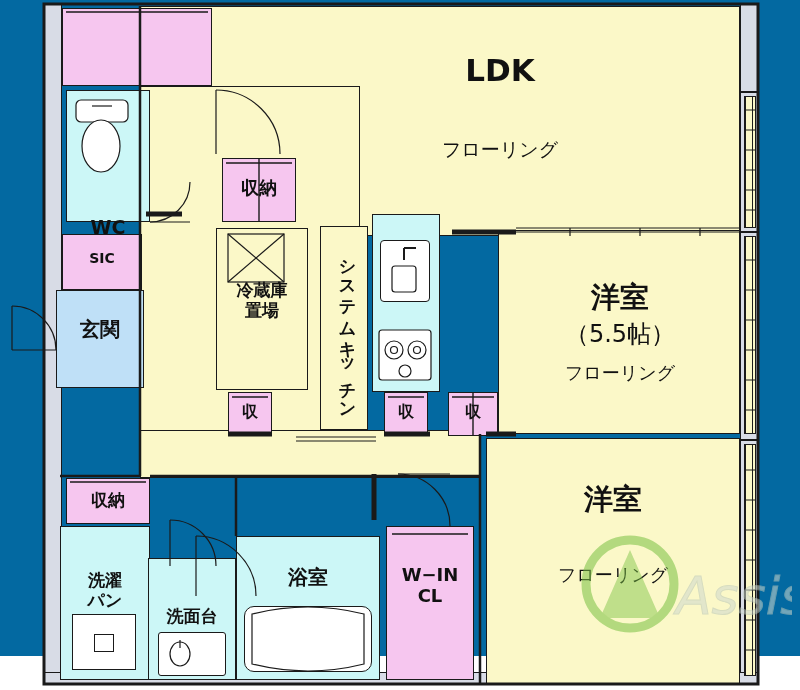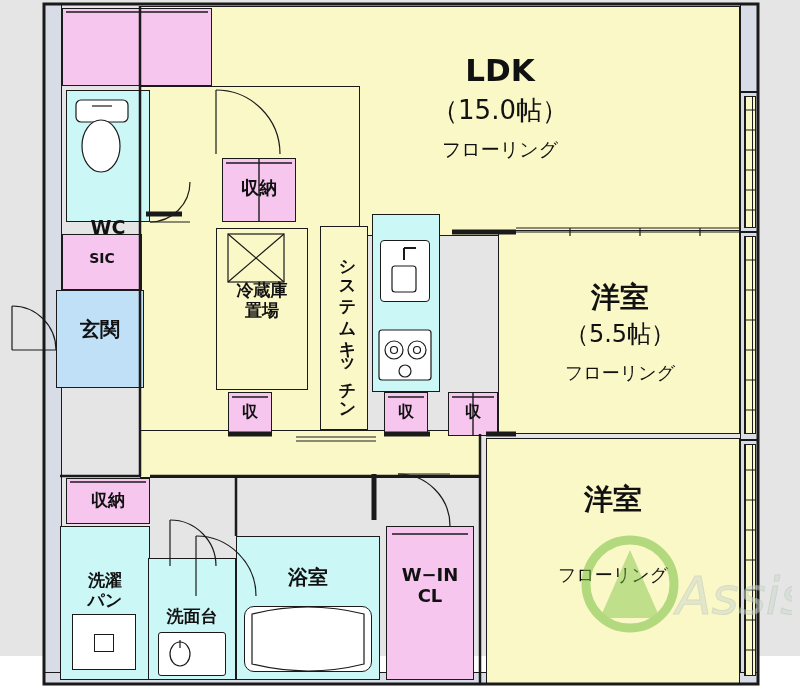--- a/index.html
+++ b/index.html
@@ -1,17 +1,17 @@
 <!DOCTYPE html>
 <html><head>
 <meta charset="utf-8">
 <style>
   html,body{margin:0;padding:0;background:#ffffff;}
   body{width:800px;height:690px;overflow:hidden;font-family:"DejaVu Sans", sans-serif;}
-  #plan{position:relative;width:800px;height:656px;background:#e5e5e5;}
+  #plan{position:relative;width:800px;height:656px;background:#0369a1;}
   .abs{position:absolute;box-sizing:border-box;}
   .room{position:absolute;box-sizing:border-box;}
   
   .f-ldk{background:#fbf8c8;}
   .f-pink{background:#f6c6ef;}
   .f-cyan{background:#ccf7f7;}
   .f-blue{background:#bfe0f7;}
   .f-white{background:#ffffff;}
   .f-gray{background:#d8dce6;}
   .brd{border:1.5px solid #1a1a1a;}
@@ -32,21 +32,20 @@
 
   <div class="abs f-gray brd-thin" style="left:44px;top:4px;width:18px;height:680px;"></div>
   <div class="abs f-gray brd-thin" style="left:740px;top:4px;width:18px;height:88px;"></div>
   <div class="abs f-gray brd-thin" style="left:740px;top:92px;width:18px;height:140px;"></div>
   <div class="abs f-gray brd-thin" style="left:740px;top:232px;width:18px;height:208px;"></div>
   <div class="abs f-gray brd-thin" style="left:740px;top:440px;width:18px;height:244px;"></div>
   <div class="abs f-gray brd-thin" style="left:44px;top:672px;width:714px;height:12px;"></div>
 
   <div class="room f-ldk brd" style="left:140px;top:6px;width:600px;height:230px;"></div>
   <div class="lbl" style="left:380px;top:52px;width:240px;font-size:31px;font-weight:bold;">LDK</div>
-  <div class="lbl" style="left:380px;top:95px;width:240px;font-size:26px;">（15.0帖）</div>
   <div class="lbl" style="left:390px;top:138px;width:220px;font-size:19px;">フローリング</div>
 
   <div class="room f-ldk brd" style="left:140px;top:86px;width:220px;height:390px;"></div>
   <div class="room f-ldk brd" style="left:140px;top:430px;width:340px;height:48px;"></div>
 
   <div class="room f-pink brd" style="left:62px;top:8px;width:150px;height:78px;"></div>
 
   <div class="room f-cyan brd" style="left:66px;top:90px;width:84px;height:132px;"></div>
   <div class="lbl" style="left:66px;top:186px;width:84px;font-size:19px;font-weight:bold;margin-top:30px;">WC</div>
 

